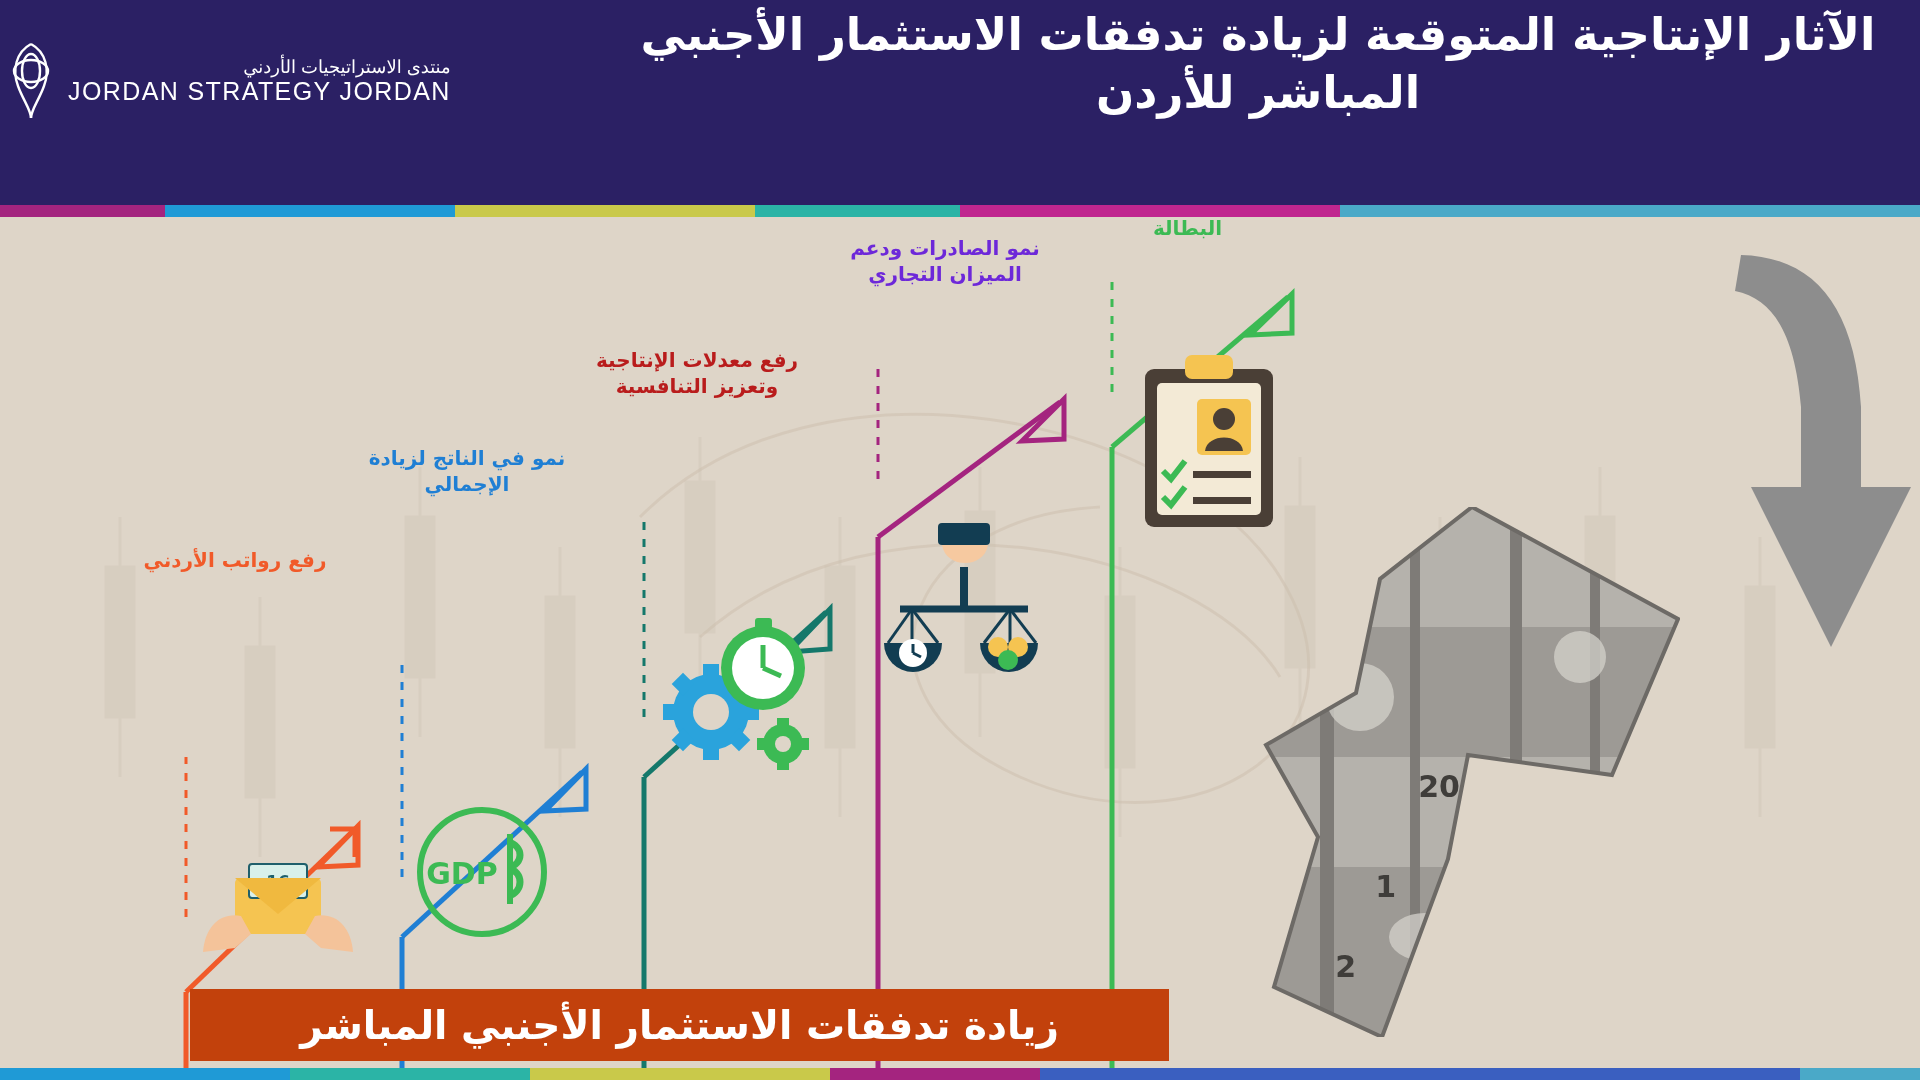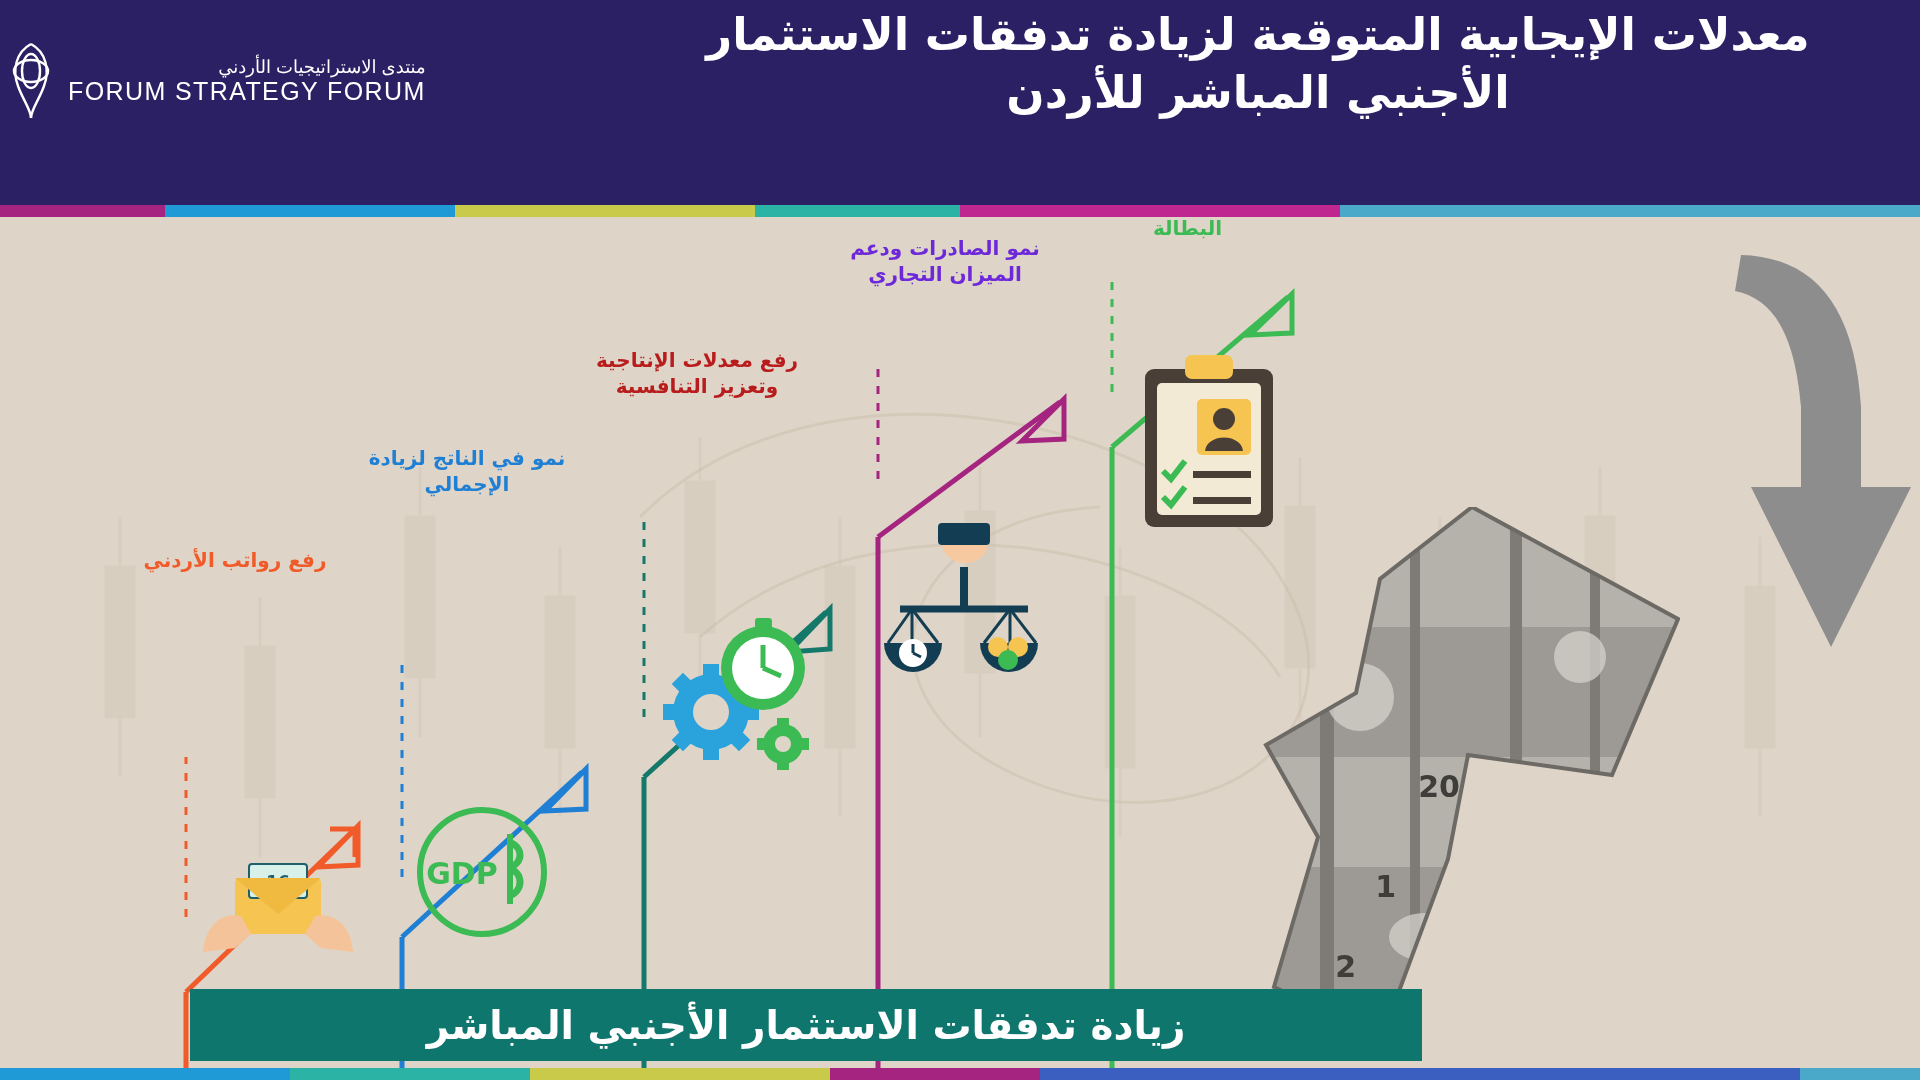--- a/index.html
+++ b/index.html
@@ -104,23 +104,23 @@
     font-size: 20px;
     line-height: 1.32;
     direction: rtl;
   }
 
   
   .banner {
     position: absolute;
     left: 190px;
     top: 989px;
-    width: 1232px;
+    width: 979px;
     height: 72px;
-    background: #0f766e;
+    background: #c2410c;
     color: #fff;
     display: flex;
     align-items: center;
     justify-content: center;
     font-size: 39px;
     font-weight: bold;
     direction: rtl;
   }
 
   
@@ -136,24 +136,24 @@
       <svg class="logo-mark" viewBox="0 0 54 86">
         <g fill="none" stroke="#ffffff" stroke-width="2.4">
           <path d="M27 6 C12 14, 8 32, 14 48 C19 62, 27 72, 27 80"></path>
           <path d="M27 6 C42 14, 46 32, 40 48 C35 62, 27 72, 27 80"></path>
           <ellipse cx="27" cy="33" rx="17" ry="11"></ellipse>
           <ellipse cx="27" cy="33" rx="9" ry="17"></ellipse>
         </g>
       </svg>
       <div class="logo-text">
         <div class="logo-ar">منتدى الاستراتيجيات الأردني</div>
-        <div class="logo-en">FORUM STRATEGY FORUM</div>
+        <div class="logo-en">JORDAN STRATEGY JORDAN</div>
       </div>
     </div>
-    <div class="header-title">معدلات الإيجابية المتوقعة لزيادة تدفقات الاستثمار الأجنبي المباشر للأردن</div>
+    <div class="header-title">الآثار الإنتاجية المتوقعة لزيادة تدفقات الاستثمار الأجنبي المباشر للأردن</div>
   </div>
 
   <div class="strip top">
     <span style="width:580px;background:#4aa9c8"></span>
     <span style="width:380px;background:#c0268f"></span>
     <span style="width:205px;background:#2bb4a6"></span>
     <span style="width:300px;background:#c9c94a"></span>
     <span style="width:290px;background:#1f9ad6"></span>
     <span style="flex:1;background:#a4247f"></span>
   </div>

